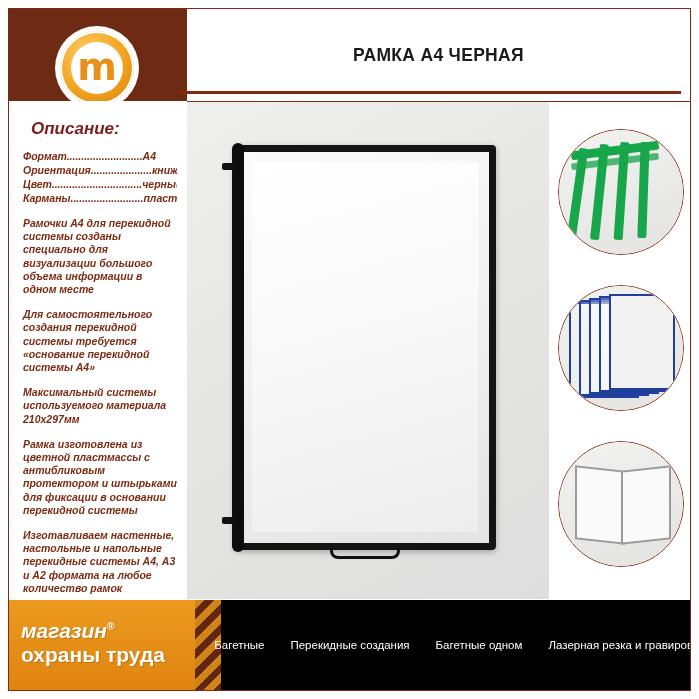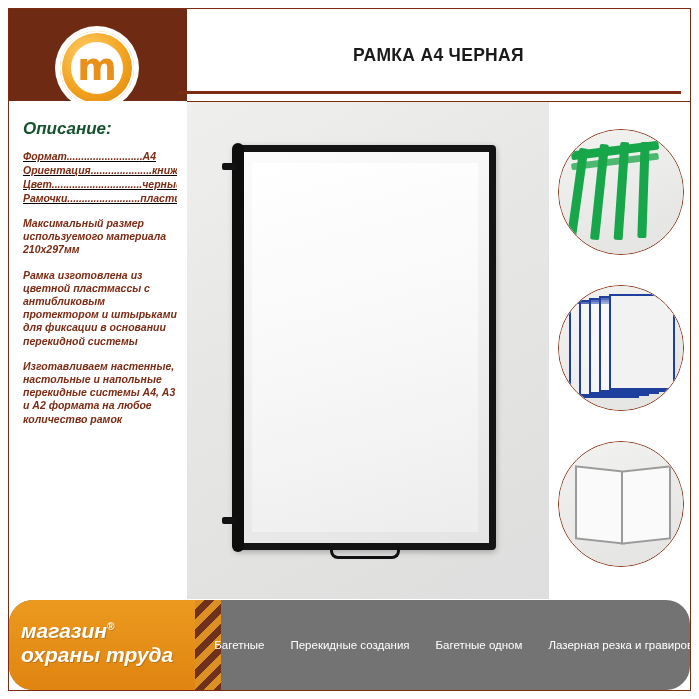--- a/index.html
+++ b/index.html
@@ -93,29 +93,28 @@
   
   .left-col{
     position:absolute;
     left:9px;top:101px;
     width:178px;height:498px;
     background:#ffffff;
     box-sizing:border-box;
     padding:18px 10px 0 14px;
   }
   .desc-title{
-    color:#14532d;
+    color:#7f1d1d;
     font-size:17px;
     font-weight:bold;
     font-style:italic;
-    margin:0 0 10px 0;
+    margin:0 0 10px 8px;
   }
   .spec-list{
     margin:0 0 12px 0;
-    text-decoration:underline;
   }
   .spec-row{
     font-size:10.5px;
     font-style:italic;
     font-weight:bold;
     color:#7d2b13;
     line-height:14px;
     white-space:nowrap;
     overflow:hidden;
   }
@@ -213,24 +212,23 @@
   .bluefr{position:absolute;border:2px solid #1f3f9e;background:rgba(255,255,255,0.25);}
 
   
   .silvfr{position:absolute;border:2px solid #9b9b9b;background:#fafafa;}
 
   
   .footer{
     position:absolute;
     left:9px;top:600px;
     width:681px;height:90px;
-    background:#737373;
-    box-sizing:border-box;
-    overflow:hidden;
-    border-radius:24px;
+    background:#000000;
+    box-sizing:border-box;
+    overflow:hidden;
   }
   .footer-orange{
     position:absolute;
     left:0;top:0;width:186px;height:90px;
     background:#e8931b;
     background:linear-gradient(180deg,#eb9a1f 0%,#e08410 100%);
   }
   .footer-stripes{
     position:absolute;
     left:186px;top:0;width:26px;height:90px;
@@ -245,21 +243,20 @@
     font-style:italic;
     line-height:25px;
     text-shadow:1px 1px 0 rgba(0,0,0,0.18);
   }
   .shop-name .reg{font-size:10px;vertical-align:super;}
   .shop-sub{
     position:absolute;left:12px;top:42px;
     color:#ffffff;
     font-size:21px;
     font-weight:bold;
-    font-style:italic;
     line-height:25px;
     text-shadow:1px 1px 0 rgba(0,0,0,0.18);
   }
   .foot-links{
     position:absolute;
     left:220px;top:0;right:0;height:90px;
     display:flex;align-items:center;justify-content:center;
   }
   .foot-link{
     color:#ffffff;
@@ -301,25 +298,27 @@
       <div class="spec-row">
         <span class="k">Формат</span><span class="dots">..........................</span><span class="v">А4</span>
       </div>
       <div class="spec-row">
         <span class="k">Ориентация</span><span class="dots">.....................</span><span class="v">книжная</span>
       </div>
       <div class="spec-row">
         <span class="k">Цвет</span><span class="dots">...............................</span><span class="v">черный</span>
       </div>
       <div class="spec-row">
-        <span class="k">Рамочки</span><span class="dots">.........................</span><span class="v">пластик</span>
-      </div>
-    </div>
-
-    <p class="para">Максимальный размер используемого материала 210х297мм</p>
+        <span class="k">Карманы</span><span class="dots">.........................</span><span class="v">пластик</span>
+      </div>
+    </div>
+
+    <p class="para">Рамочки А4 для перекидной системы созданы специально для визуализации большого объема информации в одном месте</p>
+    <p class="para">Для самостоятельного создания перекидной системы требуется «основание перекидной системы А4»</p>
+    <p class="para">Максимальный системы используемого материала 210х297мм</p>
     <p class="para">Рамка изготовлена из цветной пластмассы с антибликовым протектором и штырьками для фиксации в основании перекидной системы</p>
     <p class="para">Изготавливаем настенные, настольные и напольные перекидные системы А4, А3 и А2 формата на любое количество рамок</p>
   </div>
 
   <div class="main-photo">
     <div class="frame-obj">
       <div class="frame-black">
         <div class="frame-inner-sheet"></div>
       </div>
       <div class="spine"></div>

